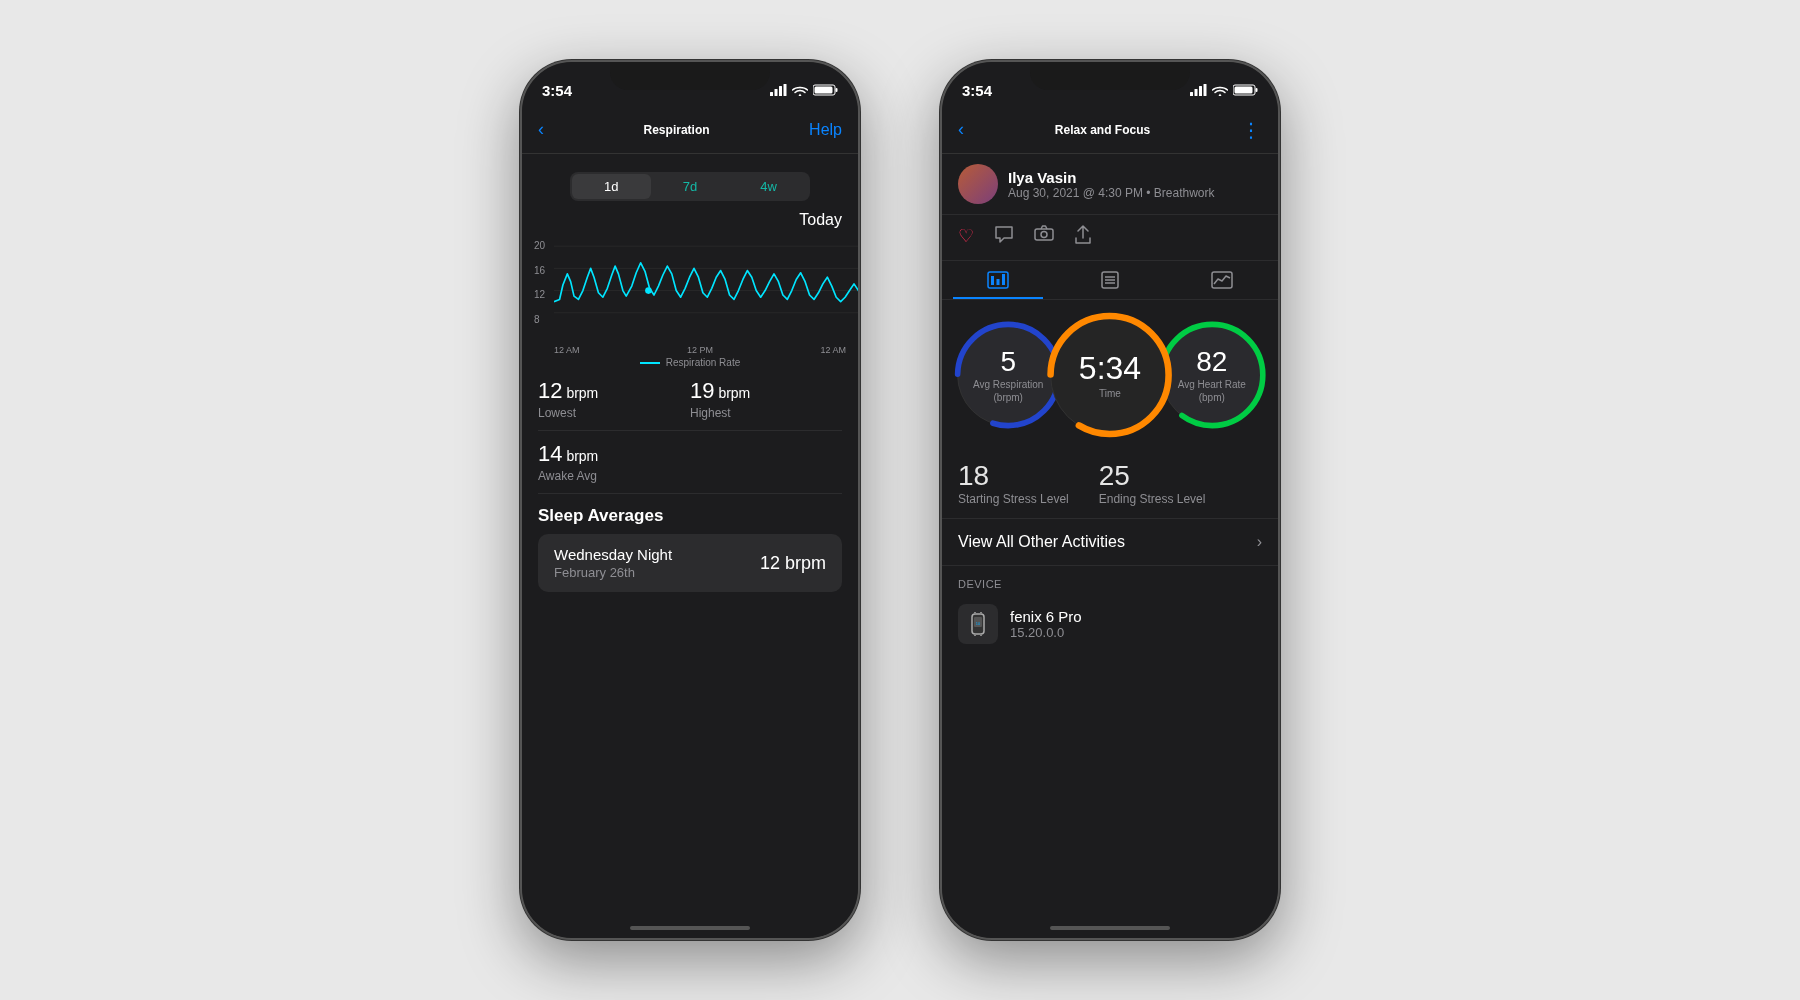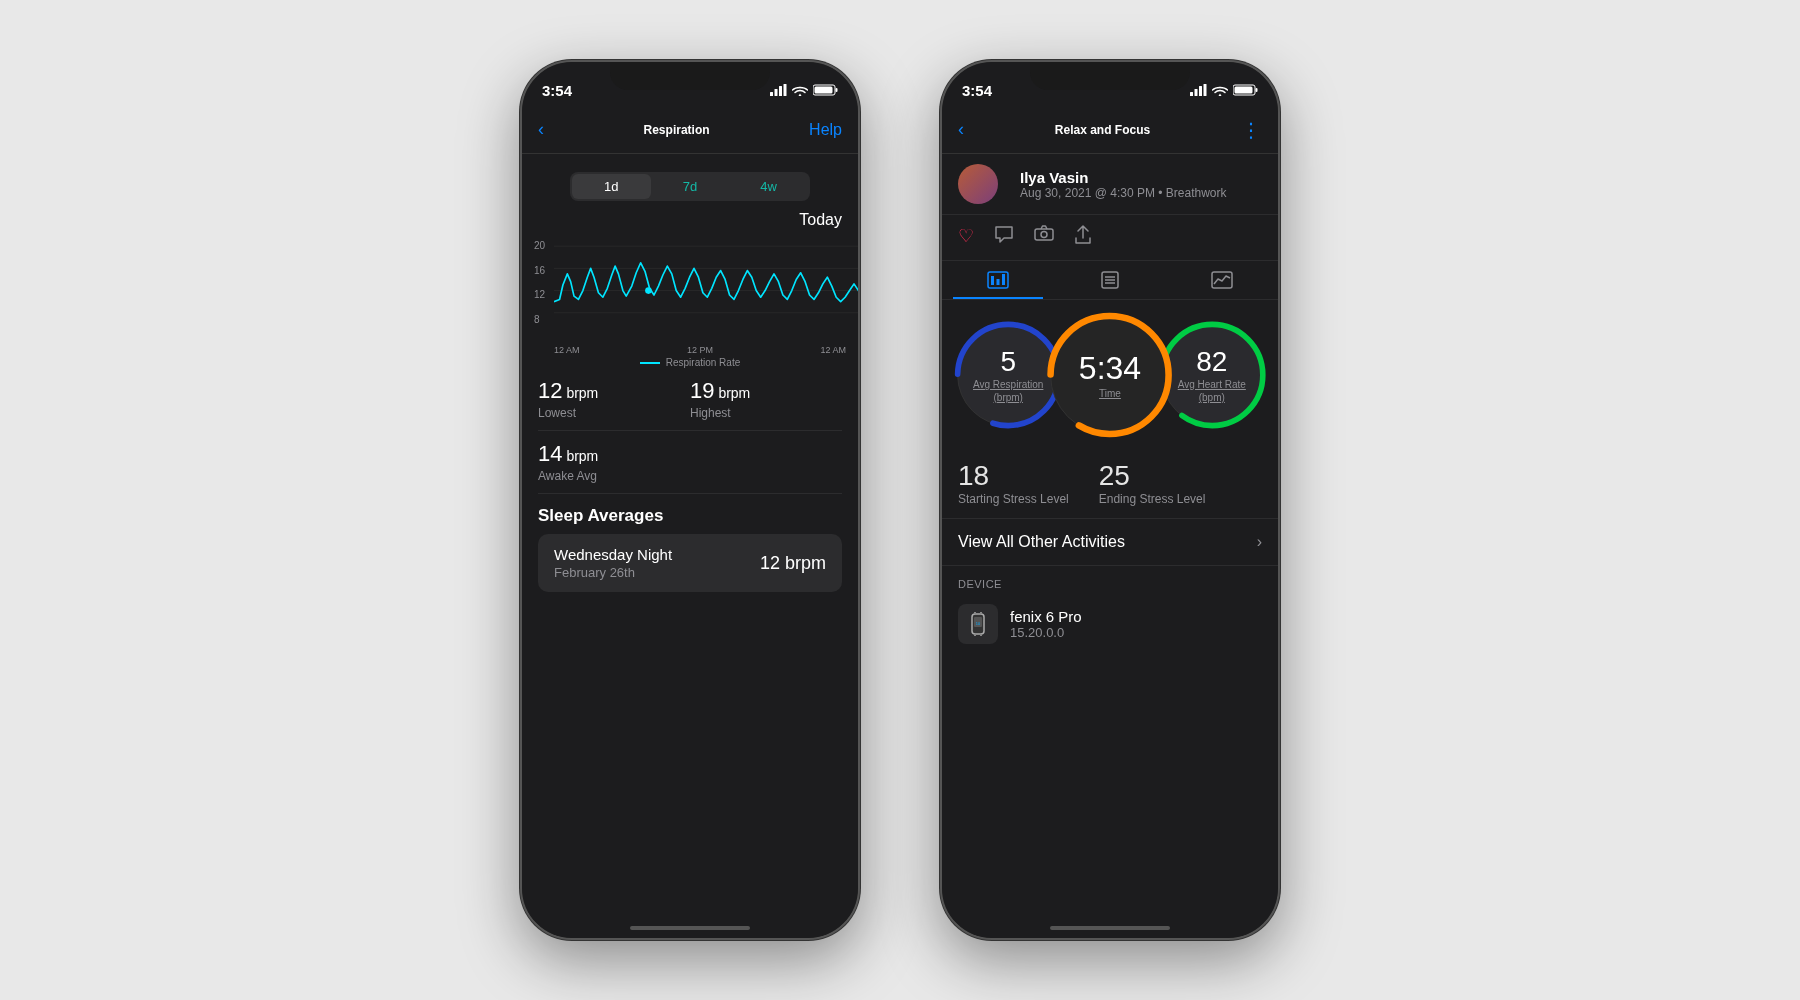--- a/index.html
+++ b/index.html
@@ -275,21 +275,21 @@
     .sleep-card-value {
       color: #fff;
       font-size: 18px;
       font-weight: 400;
     }
 
     
     .user-row {
       display: flex;
       align-items: center;
-      gap: 22px;
+      gap: 10px;
       padding: 10px 16px;
       border-bottom: 1px solid #2c2c2e;
     }
     .avatar {
       width: 40px;
       height: 40px;
       border-radius: 50%;
       background: linear-gradient(135deg, #c0392b, #8e44ad);
       overflow: hidden;
       flex-shrink: 0;
@@ -403,21 +403,20 @@
       color: #fff;
     }
     .circle-value-large {
       font-size: 32px;
     }
     .circle-label {
       font-size: 10px;
       color: #8e8e93;
       text-align: center;
       line-height: 1.3;
-      text-decoration: underline;
     }
 
     
     .stress-row {
       display: flex;
       padding: 10px 16px 12px;
       gap: 30px;
       border-bottom: 1px solid #2c2c2e;
     }
     .stress-item {}

